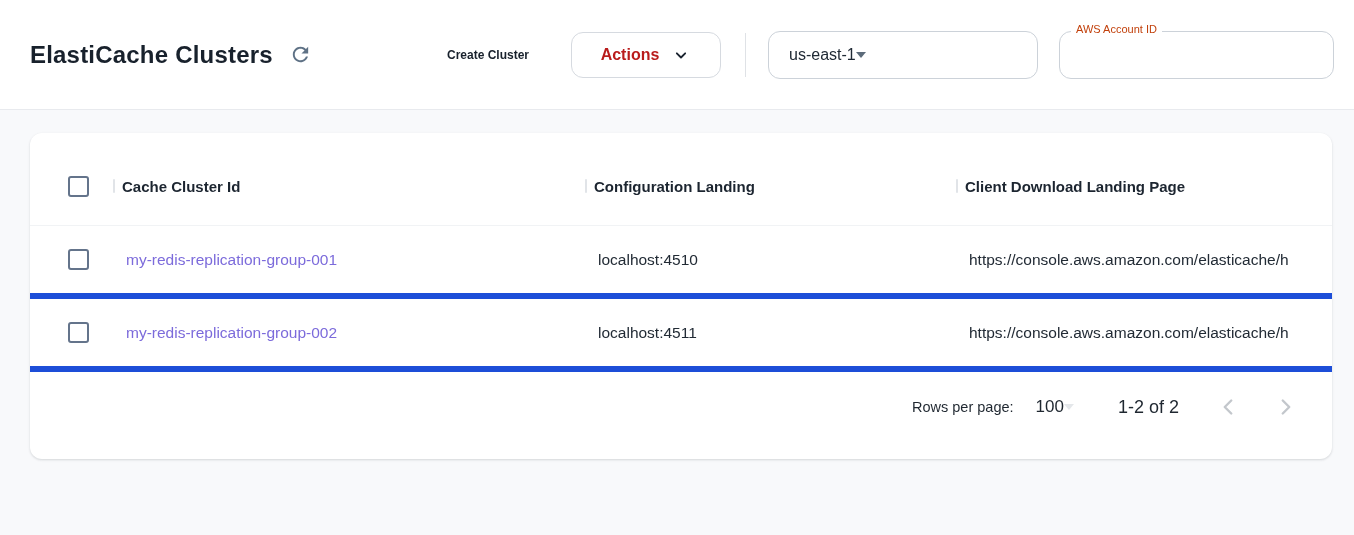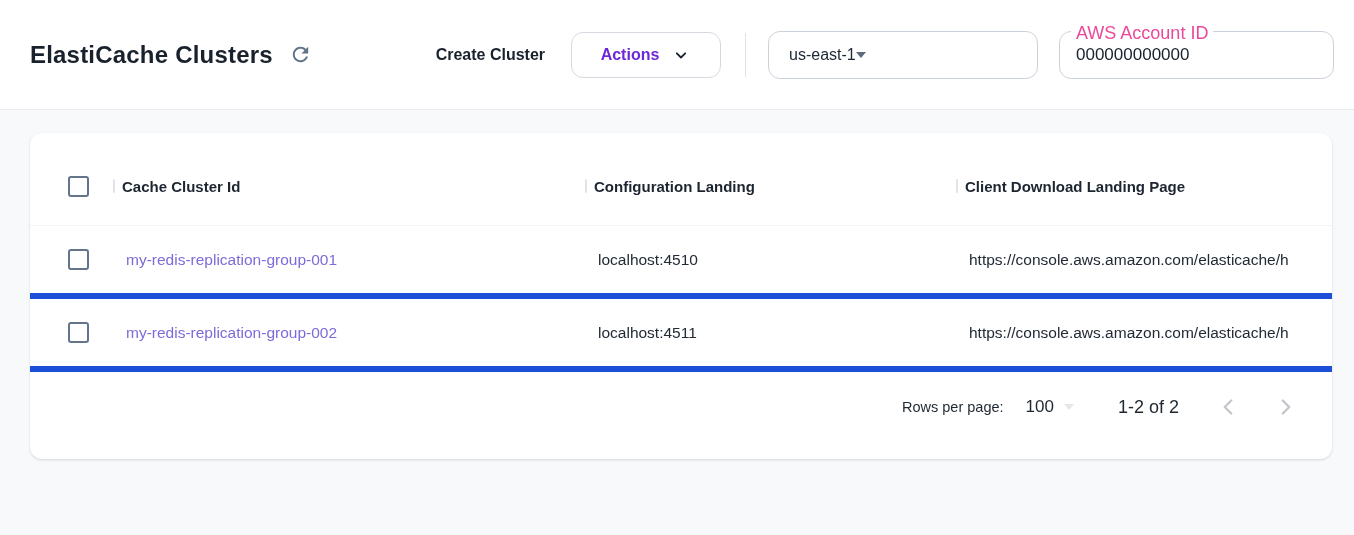--- a/index.html
+++ b/index.html
@@ -29,31 +29,31 @@
   .icon-btn {
     background: none; border: none; cursor: pointer;
     margin-left: 13px;
     display: flex; align-items: center; justify-content: center;
     width: 30px; height: 30px; border-radius: 50%;
   }
   .create-btn {
     margin-left: auto;
     background: none; border: none; cursor: pointer;
     font-family: inherit;
-    font-size: 16px; font-weight: 700; color: #18212c;
+    font-size: 12px; font-weight: 700; color: #18212c;
   }
   .actions-btn {
-    margin-left: 26px;
+    margin-left: 42px;
     width: 150px; height: 46px;
     background: #fff;
     border: 1px solid #d6dae0;
     border-radius: 12px;
     display: flex; align-items: center; justify-content: center; gap: 12px;
     font-family: inherit;
-    font-size: 16px; font-weight: 700; color: #6d28d9;
+    font-size: 16px; font-weight: 700; color: #b91c1c;
     cursor: pointer;
   }
   .vdiv {
     width: 1px; height: 44px; background: #dfe2e6; margin-left: 24px;
   }
   .region-select {
     margin-left: 22px;
     width: 270px; height: 48px;
     border: 1px solid #ccd2d9;
     border-radius: 12px;
@@ -77,22 +77,22 @@
     position: relative;
     display: flex; align-items: center;
     padding: 0 16px;
     background: #fff;
   }
   .account-label {
     position: absolute;
     top: -9px; left: 11px;
     background: #fff;
     padding: 0 5px;
-    font-size: 18px;
-    color: #ec4899;
+    font-size: 11px;
+    color: #c2410c;
   }
   .account-input {
     width: 100%;
     border: none; outline: none; background: transparent;
     font-family: inherit;
     font-size: 17px; color: #18212c;
   }
 
   
   .card {
@@ -138,21 +138,21 @@
   }
 
   
   .pagination {
     height: 70px;
     display: flex; align-items: center; justify-content: flex-end;
     padding-right: 33px;
   }
   .rpp-label { font-size: 14.5px; color: #1f2730; }
   .rpp-select {
-    display: flex; align-items: center; gap: 10px;
+    display: flex; align-items: center; 
     margin-left: 22px;
     cursor: pointer;
   }
   .rpp-value { font-size: 17px; color: #1f2730; }
   .caret-light {
     width: 0; height: 0;
     border-left: 5px solid transparent;
     border-right: 5px solid transparent;
     border-top: 6px solid #e4e7ea;
   }
@@ -190,21 +190,20 @@
 
   <div class="vdiv"></div>
 
   <div class="region-select">
     <span>us-east-1</span>
     <span class="caret-down"></span>
   </div>
 
   <div class="account-field">
     <span class="account-label">AWS Account ID</span>
-    <input class="account-input" value="000000000000" style="">
   </div>
 </div>
 
 <div class="card">
 
   <div class="grid-row head-row">
     <div class="col-check">
       <span class="checkbox"></span>
     </div>
     <div class="col-id hcell">

